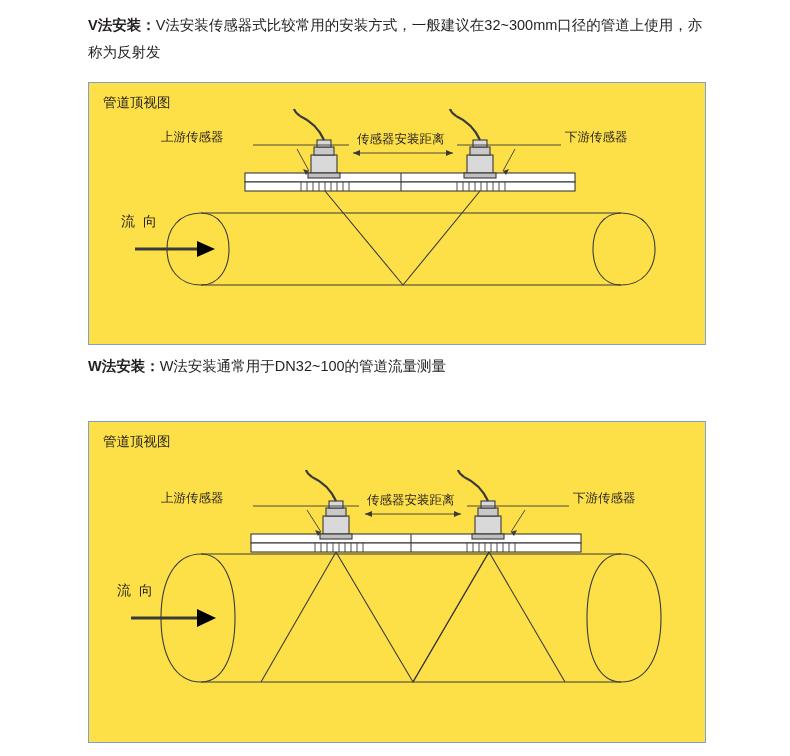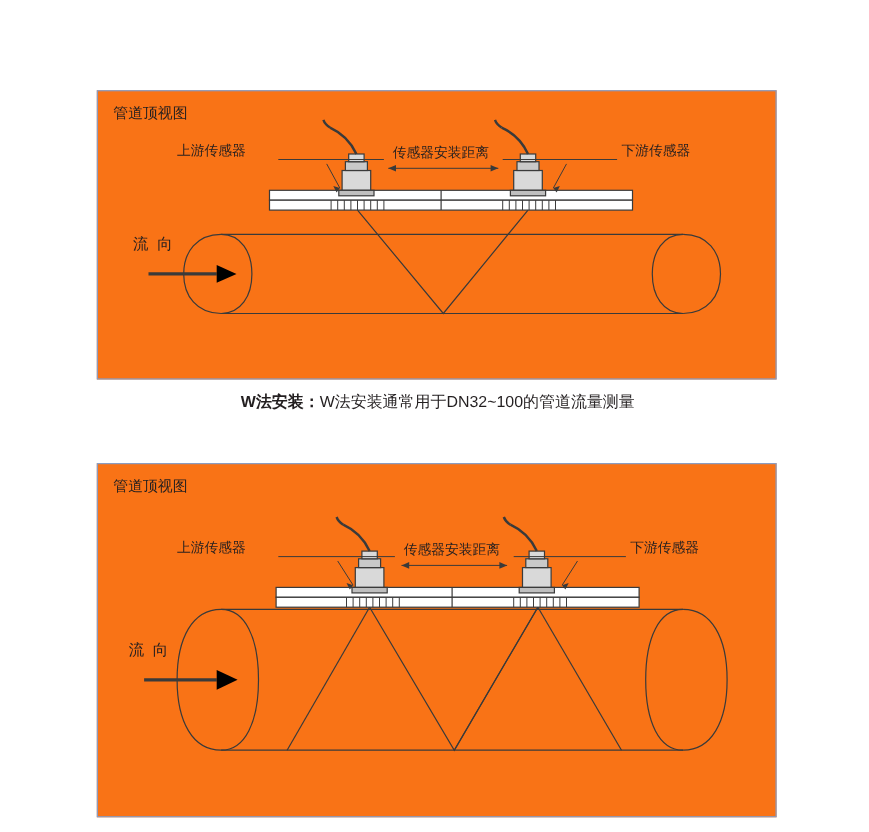--- a/index.html
+++ b/index.html
@@ -33,28 +33,27 @@
   }
   #v-text {
     left: 88px;
     top: 12px;
     width: 620px;
   }
   #w-text {
     left: 88px;
     top: 353px;
     width: 620px;
-    text-align: center;
   }
 
   
   .frame {
     position: absolute;
     border: 1px solid #7f9fd0;
-    background: #f97316;
+    background: #fde047;
     box-sizing: border-box;
     padding-left: 36px;
   }
   #frame-v {
     left: 88px;
     top: 82px;
     width: 618px;
     height: 263px;
   }
   #frame-w {
@@ -88,20 +87,23 @@
     font-size: 14px;
     fill: #231f20;
     letter-spacing: 2px;
   }
 </style>
 </head>
 <body>
 
 <div class="page">
 
+  <div class="section-text" id="v-text">
+    <b>V法安装：</b><span>V法安装传感器式比较常用的安装方式，一般建议在32~300mm口径的管道上使用，亦称为反射发</span>
+  </div>
 
   <div class="frame" id="frame-v">
     <div class="frame-title">管道顶视图</div>
     <div class="svg-wrap">
       <svg viewBox="0 0 618 263" width="618" height="263" xmlns="http://www.w3.org/2000/svg">
         <g fill="none" stroke="#3a3a3a" stroke-width="1.1">
 
           <path d="M 100 130 C 78 130 66 146 66 166 C 66 186 78 202 100 202"></path>
           <path d="M 100 130 C 118 130 128 146 128 166 C 128 186 118 202 100 202"></path>
 

